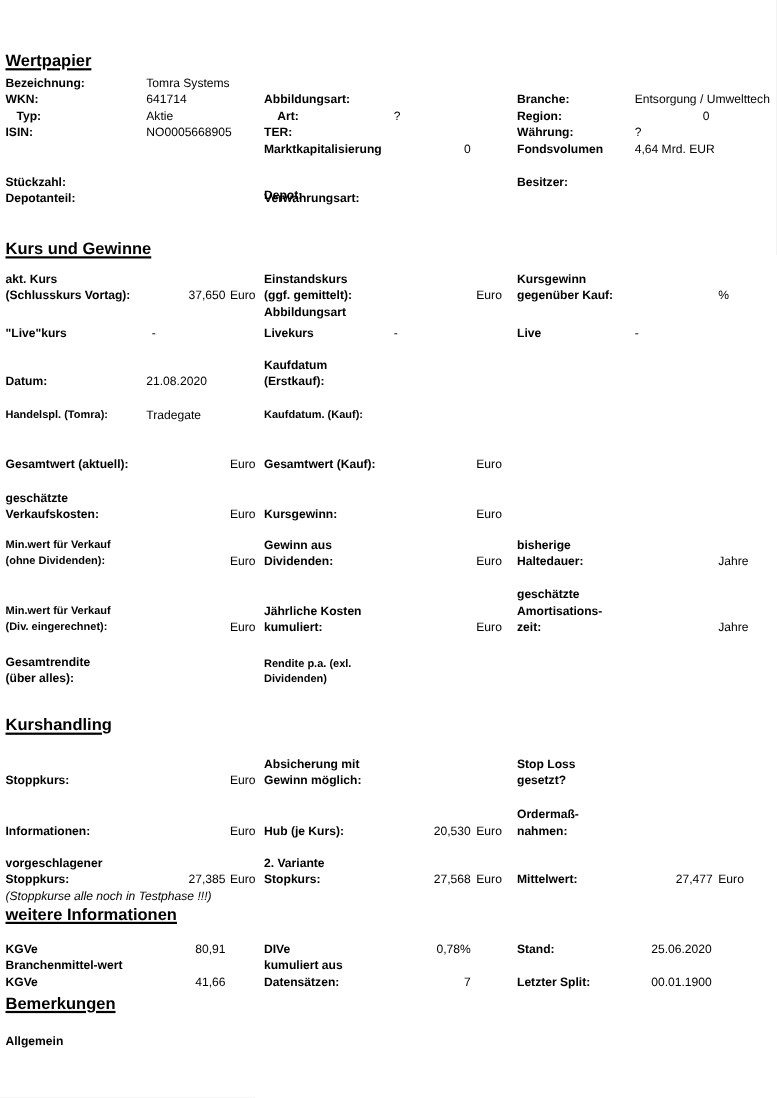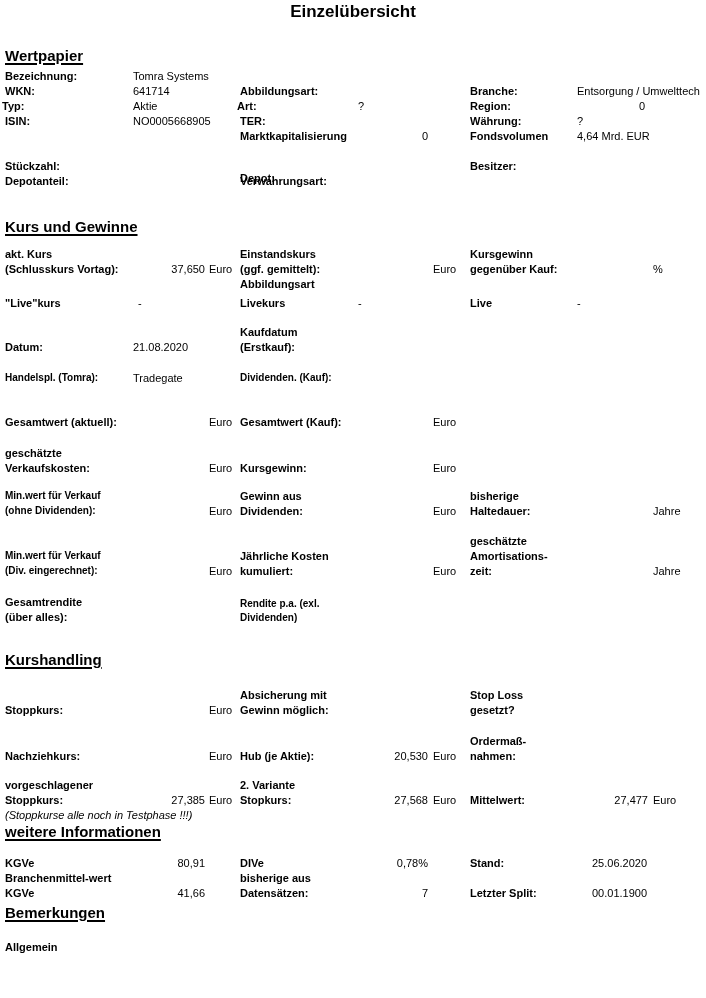--- a/index.html
+++ b/index.html
@@ -17,36 +17,35 @@
   .numA{left:130px;width:75px;text-align:right;}
   .numB{left:353px;width:75px;text-align:right;}
   .numC{left:573px;width:75px;text-align:right;}
   .ctr{text-align:center;}
 </style>
 </head>
 <body>
 
 <div class="page">
 
-  <div class="el title" style="left:0;top:5px">Einzelübersicht</div>
 
   <div class="el hdr" style="left:5px;top:48px">Wertpapier</div>
 
   <div class="el b" style="left:5px;top:70px">Bezeichnung:</div>
   <div class="el" style="left:133px;top:70px">Tomra Systems</div>
 
   <div class="el b" style="left:5px;top:85px">WKN:</div>
   <div class="el" style="left:133px;top:85px">641714</div>
   <div class="el b" style="left:240px;top:85px">Abbildungsart:</div>
   <div class="el b" style="left:470px;top:85px">Branche:</div>
   <div class="el" style="left:577px;top:85px">Entsorgung / Umwelttech</div>
 
-  <div class="el b" style="left:2px;top:100px">Typ:</div>
+  <div class="el b" style="left:15px;top:100px">Typ:</div>
   <div class="el" style="left:133px;top:100px">Aktie</div>
-  <div class="el b" style="left:237px;top:100px">Art:</div>
+  <div class="el b" style="left:252px;top:100px">Art:</div>
   <div class="el" style="left:358px;top:100px">?</div>
   <div class="el b" style="left:470px;top:100px">Region:</div>
   <div class="el ctr" style="left:577px;top:100px;width:130px">0</div>
 
   <div class="el b" style="left:5px;top:115px">ISIN:</div>
   <div class="el" style="left:133px;top:115px">NO0005668905</div>
   <div class="el b" style="left:240px;top:115px">TER:</div>
   <div class="el b" style="left:470px;top:115px">Währung:</div>
   <div class="el" style="left:577px;top:115px">?</div>
 
@@ -86,21 +85,21 @@
   <div class="el b" style="left:470px;top:297px">Live</div>
   <div class="el" style="left:577px;top:297px">-</div>
 
   <div class="el b" style="left:240px;top:326px">Kaufdatum</div>
   <div class="el b" style="left:240px;top:341px">(Erstkauf):</div>
   <div class="el b" style="left:5px;top:341px">Datum:</div>
   <div class="el" style="left:133px;top:341px">21.08.2020</div>
 
   <div class="el b s" style="left:5px;top:372px">Handelspl. (Tomra):</div>
   <div class="el" style="left:133px;top:372px">Tradegate</div>
-  <div class="el b s" style="left:240px;top:372px">Dividenden. (Kauf):</div>
+  <div class="el b s" style="left:240px;top:372px">Kaufdatum. (Kauf):</div>
 
   <div class="el b" style="left:5px;top:416px">Gesamtwert (aktuell):</div>
   <div class="el" style="left:209px;top:416px">Euro</div>
   <div class="el b" style="left:240px;top:416px">Gesamtwert (Kauf):</div>
   <div class="el" style="left:433px;top:416px">Euro</div>
 
   <div class="el b" style="left:5px;top:447px">geschätzte</div>
   <div class="el b" style="left:5px;top:462px">Verkaufskosten:</div>
   <div class="el" style="left:209px;top:462px">Euro</div>
   <div class="el b" style="left:240px;top:462px">Kursgewinn:</div>
@@ -136,23 +135,23 @@
 
   <div class="el b" style="left:240px;top:689px">Absicherung mit</div>
   <div class="el b" style="left:240px;top:704px">Gewinn möglich:</div>
   <div class="el b" style="left:470px;top:689px">Stop Loss</div>
   <div class="el b" style="left:470px;top:704px">gesetzt?</div>
   <div class="el b" style="left:5px;top:704px">Stoppkurs:</div>
   <div class="el" style="left:209px;top:704px">Euro</div>
 
   <div class="el b" style="left:470px;top:735px">Ordermaß-</div>
   <div class="el b" style="left:470px;top:750px">nahmen:</div>
-  <div class="el b" style="left:5px;top:750px">Nachziehkurs:</div>
+  <div class="el b" style="left:5px;top:750px">Informationen:</div>
   <div class="el" style="left:209px;top:750px">Euro</div>
-  <div class="el b" style="left:240px;top:750px">Hub (je Aktie):</div>
+  <div class="el b" style="left:240px;top:750px">Hub (je Kurs):</div>
   <div class="el numB" style="top:750px">20,530</div>
   <div class="el" style="left:433px;top:750px">Euro</div>
 
   <div class="el b" style="left:5px;top:779px">vorgeschlagener</div>
   <div class="el b" style="left:5px;top:794px">Stoppkurs:</div>
   <div class="el numA" style="top:794px">27,385</div>
   <div class="el" style="left:209px;top:794px">Euro</div>
 
   <div class="el b" style="left:240px;top:779px">2. Variante</div>
   <div class="el b" style="left:240px;top:794px">Stopkurs:</div>
@@ -170,21 +169,21 @@
   <div class="el b" style="left:5px;top:857px">KGVe</div>
   <div class="el numA" style="top:857px">80,91</div>
   <div class="el b" style="left:240px;top:857px">DIVe</div>
   <div class="el numB" style="top:857px">0,78%</div>
   <div class="el b" style="left:470px;top:857px">Stand:</div>
   <div class="el" style="left:592px;top:857px">25.06.2020</div>
 
   <div class="el b" style="left:5px;top:872px">Branchenmittel-wert</div>
   <div class="el b" style="left:5px;top:887px">KGVe</div>
   <div class="el numA" style="top:887px">41,66</div>
-  <div class="el b" style="left:240px;top:872px">bisherige aus</div>
+  <div class="el b" style="left:240px;top:872px">kumuliert aus</div>
   <div class="el b" style="left:240px;top:887px">Datensätzen:</div>
   <div class="el numB" style="top:887px">7</div>
   <div class="el b" style="left:470px;top:887px">Letzter Split:</div>
   <div class="el" style="left:592px;top:887px">00.01.1900</div>
 
   <div class="el hdr" style="left:5px;top:905px">Bemerkungen</div>
   <div class="el b" style="left:5px;top:941px">Allgemein</div>
 
 </div>
 

